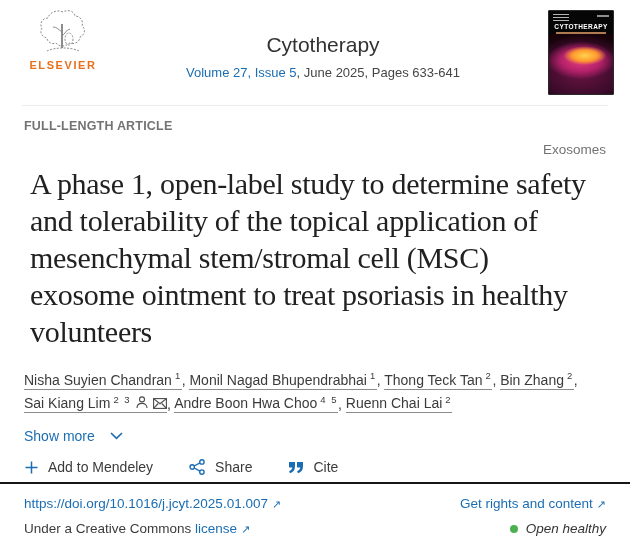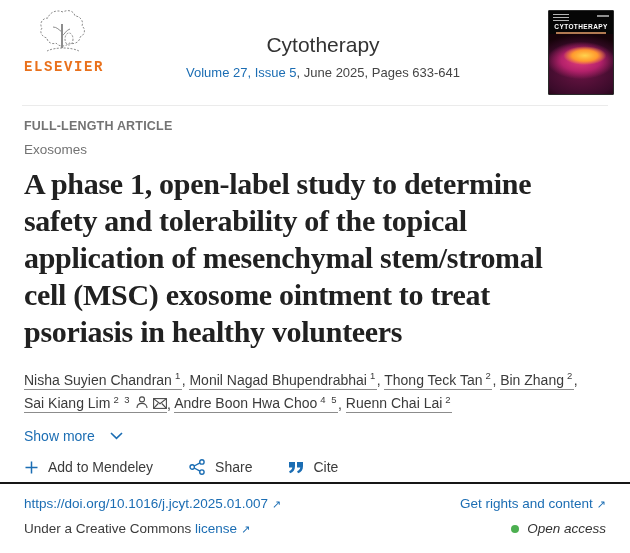--- a/index.html
+++ b/index.html
@@ -10,22 +10,22 @@
     -webkit-font-smoothing:antialiased;
   }
   .masthead {
     box-sizing:border-box; height:105px;
     display:grid; grid-template-columns:92px 1fr 84px;
     align-items:start; padding:8px 16px 0 24px;
   }
   .logo { width:78px; text-align:center; }
   .logo svg { display:block; margin:0 auto; }
   .logo-text {
-    font-family:Liberation Mono, monospace; font-weight:700;
-    color:#e9711c; font-size:14px; letter-spacing:1.6px; margin-top:1px;
+    font-family:Liberation Sans, sans-serif; font-weight:700;
+    color:#e9711c; font-size:11px; letter-spacing:1.6px; margin-top:1px;
   }
   .journal { text-align:center; padding-top:25px; }
   .journal-title { font-size:21px; color:#333333; }
   .issue-line { font-size:13px; color:#454545; margin-top:8px; }
   .issue-line a { color:#1b6db3; text-decoration:none; cursor:pointer; }
   .cover {
     width:64px; height:83px; margin-top:2px; margin-left:auto;
     background:#060606; border:1px solid #2a2a2a; border-radius:1px;
     position:relative; overflow:hidden; cursor:pointer;
   }
@@ -44,25 +44,25 @@
       radial-gradient(ellipse 30px 13px at 56% 36%, #ffd34d 0%, #ff9a2e 42%, rgba(255,154,46,0) 72%),
       radial-gradient(ellipse 44px 24px at 50% 44%, #e5407a 0%, #b4216b 45%, rgba(120,10,60,0) 78%),
       radial-gradient(ellipse 62px 42px at 50% 62%, #6d1445 0%, #3a0b2a 62%, rgba(20,2,12,0) 88%),
       radial-gradient(ellipse 20px 11px at 18% 82%, #8a2f5a 0%, rgba(0,0,0,0) 70%),
       radial-gradient(ellipse 20px 11px at 83% 76%, #7a3210 0%, rgba(0,0,0,0) 70%);
     background-color:#150309;
   }
   hr.light { border:0; border-top:1px solid #ebebeb; margin:0 22px; }
   main { padding:0 24px; }
   .article-type { margin-top:13px; font-size:12.5px; color:#737373; letter-spacing:0.2px;font-weight:bold; }
-  .article-section { margin-top:9px; font-size:13.5px; color:#737373; }
+  .article-section { margin-top:9px; font-size:13.5px; color:#737373;text-align:right; }
   h1 {
-    font-family:"Liberation Serif", serif; font-weight:700;
+    font-family:"Liberation Serif", serif; font-weight:400;
     font-size:30px; line-height:37px; letter-spacing:-0.3px;
-    color:#212121; margin:8px 0 0; max-width:556px;
+    color:#212121; margin:8px 6px 0; max-width:556px;
   }
   .authors { margin-top:16px; font-size:14px; line-height:19px; color:#3b3b3b; max-width:584px; }
   .author { white-space:nowrap; border-bottom:1px solid #8c8c8c; padding-bottom:1px; cursor:pointer; }
   .author sup { font-size:9.5px; margin-left:3px; letter-spacing:1.5px; }
   .a-icon { margin-left:5px; vertical-align:-1px; }
   .show-more {
     margin-top:15px; display:inline-flex; align-items:center; gap:15px;
     color:#1b6db3; font-size:14px; background:none; border:0; padding:0;
     cursor:pointer; font-family:inherit;
   }
@@ -174,15 +174,15 @@
   <a><span>Get rights and content</span><span class="ext">↗</span></a>
 </div>
 
 <div class="meta meta-second">
   <div class="cc-text">
     <span>Under a Creative Commons</span>
     <a><span>license</span><span class="ext">↗</span></a>
   </div>
   <div class="oa">
     <span class="dot"></span>
-    <em>Open access</em>
+    <em>Open healthy</em>
   </div>
 </div>
 
 </body></html>

